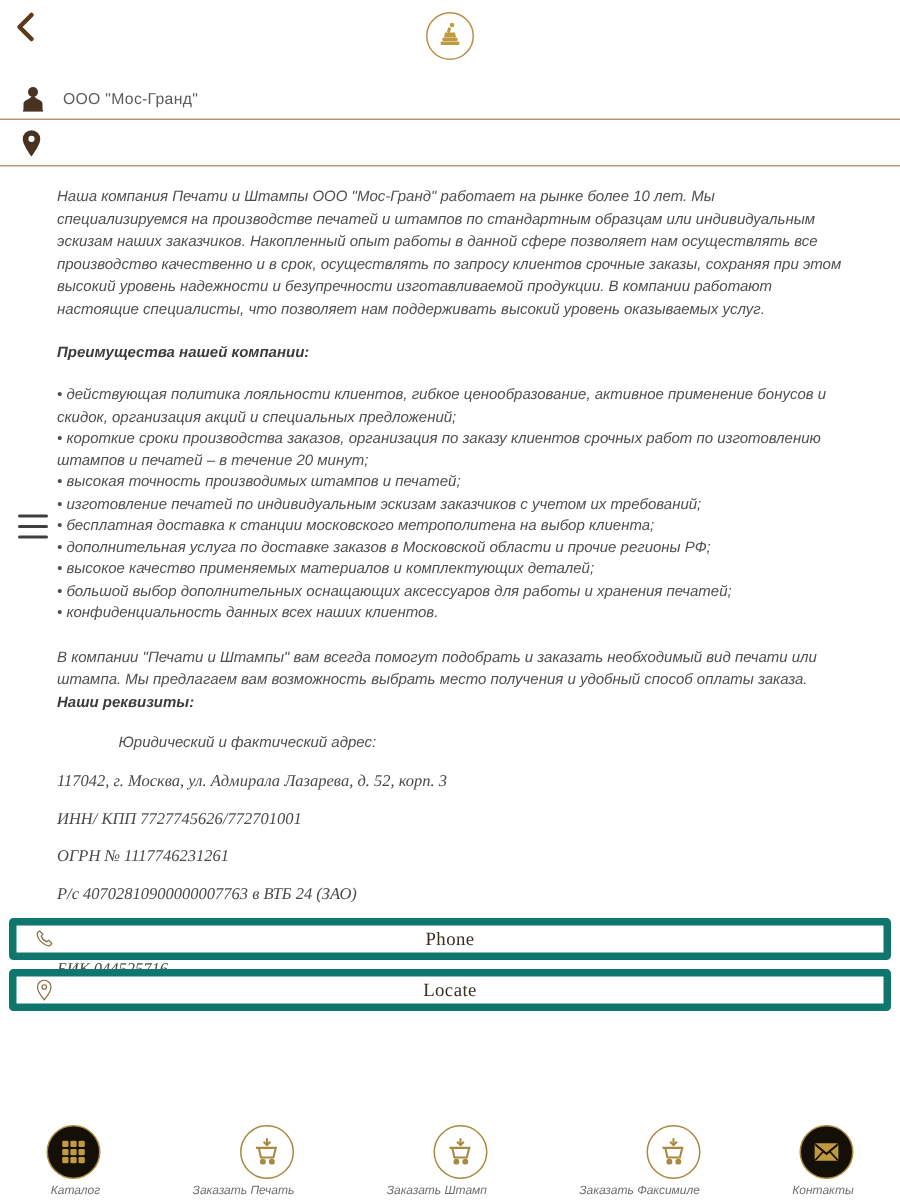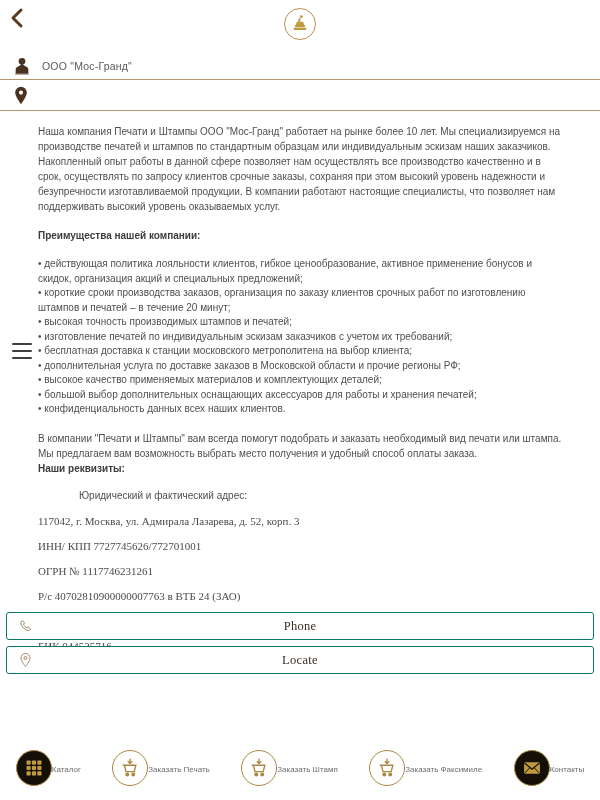--- a/index.html
+++ b/index.html
@@ -14,45 +14,45 @@
                border:1px solid #b98f4e; border-radius:50%; display:flex; align-items:center; justify-content:center; }
 
   
   .info-row { display:flex; align-items:center; border-bottom:1px solid #b5986f; padding:4px 0 4px 14px; }
   .info-row.person { height:28px; }
   .info-row.location { height:31px; }
   .info-row .row-icon { width:16px; height:18px; margin-right:12px; flex:0 0 auto; }
   .info-row .row-text { font-size:10.5px; color:#5a5a5a; letter-spacing:.2px; }
 
   
-  .content { padding:13px 34px 0 38px; color:#4f4f4f; font-size:10px; line-height:15px; }
+  .content { padding:13px 34px 0 38px; color:#4f4f4f; font-size:10px; line-height:15px;font-style:italic; }
   .content p.body { margin-bottom:0; }
   .content .spacer { height:14px; }
   .content h3 { font-size:10px; color:#3c3c3c; font-weight:bold; line-height:15px; }
   ul.adv { list-style:none; }
   ul.adv li { line-height:14.5px; }
   ul.adv li::before { content:"\2022\00a0"; }
   .req-label { margin-top:12px;padding-left:41px; }
   .req-line { font-family:"Liberation Serif", serif; font-size:11px; color:#4a4a4a; margin-top:12px; line-height:13px; }
 
   
   .menu-fab { position:absolute; left:12px; top:343px; width:20px; height:16px; cursor:pointer;
               display:flex; flex-direction:column; justify-content:space-between; }
   .menu-fab span { display:block; height:2.4px; background:#3f3f3f; border-radius:1px; }
 
   
   .btn-list { position:absolute; left:6px; right:6px; top:612px; }
-  .contact-btn { position:relative; height:28px; border:1px solid #0f766e; border-radius:3px; background:#fff;
+  .contact-btn { position:relative; height:28px; border:5px solid #0f766e; border-radius:3px; background:#fff;
                  margin-bottom:6px; display:flex; align-items:center; justify-content:center; cursor:pointer; }
   .contact-btn .btn-icon { position:absolute; left:12px; top:50%; transform:translateY(-50%); width:15px; height:15px; }
   .contact-btn .btn-label { font-family:"Liberation Serif", serif; font-size:12.5px; color:#3a2f23; letter-spacing:.3px; }
 
   
   .bottom-nav { position:absolute; left:0; right:0; bottom:0; height:52px; display:flex; justify-content:space-around; align-items:flex-start; }
-  .nav-item { display:flex; flex-direction:row; align-items:center; cursor:pointer; padding-top:2px; }
+  .nav-item { display:flex; flex-direction:column; align-items:flex-end; cursor:pointer; padding-top:2px;font-style:italic; }
   .nav-circle { width:36px; height:36px; border-radius:50%; display:flex; align-items:center; justify-content:center; }
   .nav-circle.dark { background:#141008; border:1.5px solid #a9883f; }
   .nav-circle.light { background:#fff; border:1.5px solid #a9883f; }
   .nav-label { font-size:8px; color:#6e6e6e; margin-top:3px; white-space:nowrap; }
 </style>
 </head>
 <body>
 
 <div class="screen">
 

